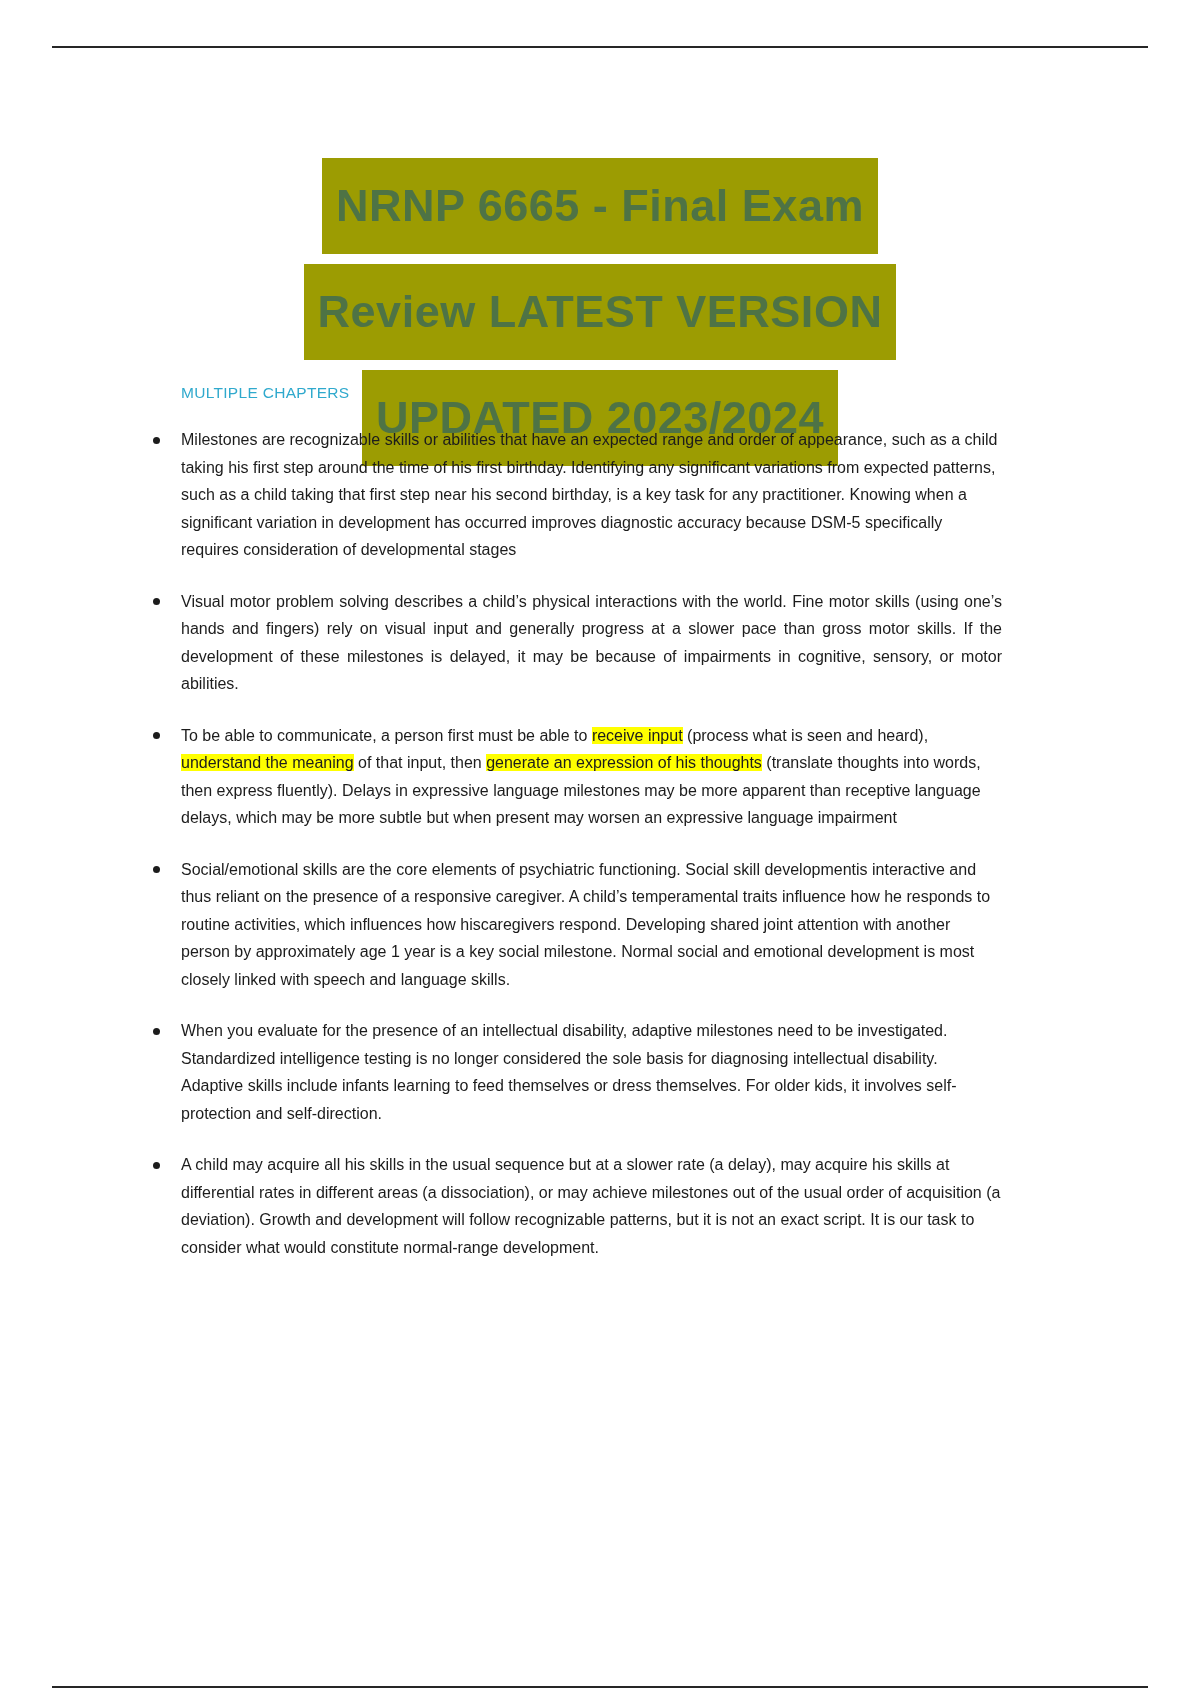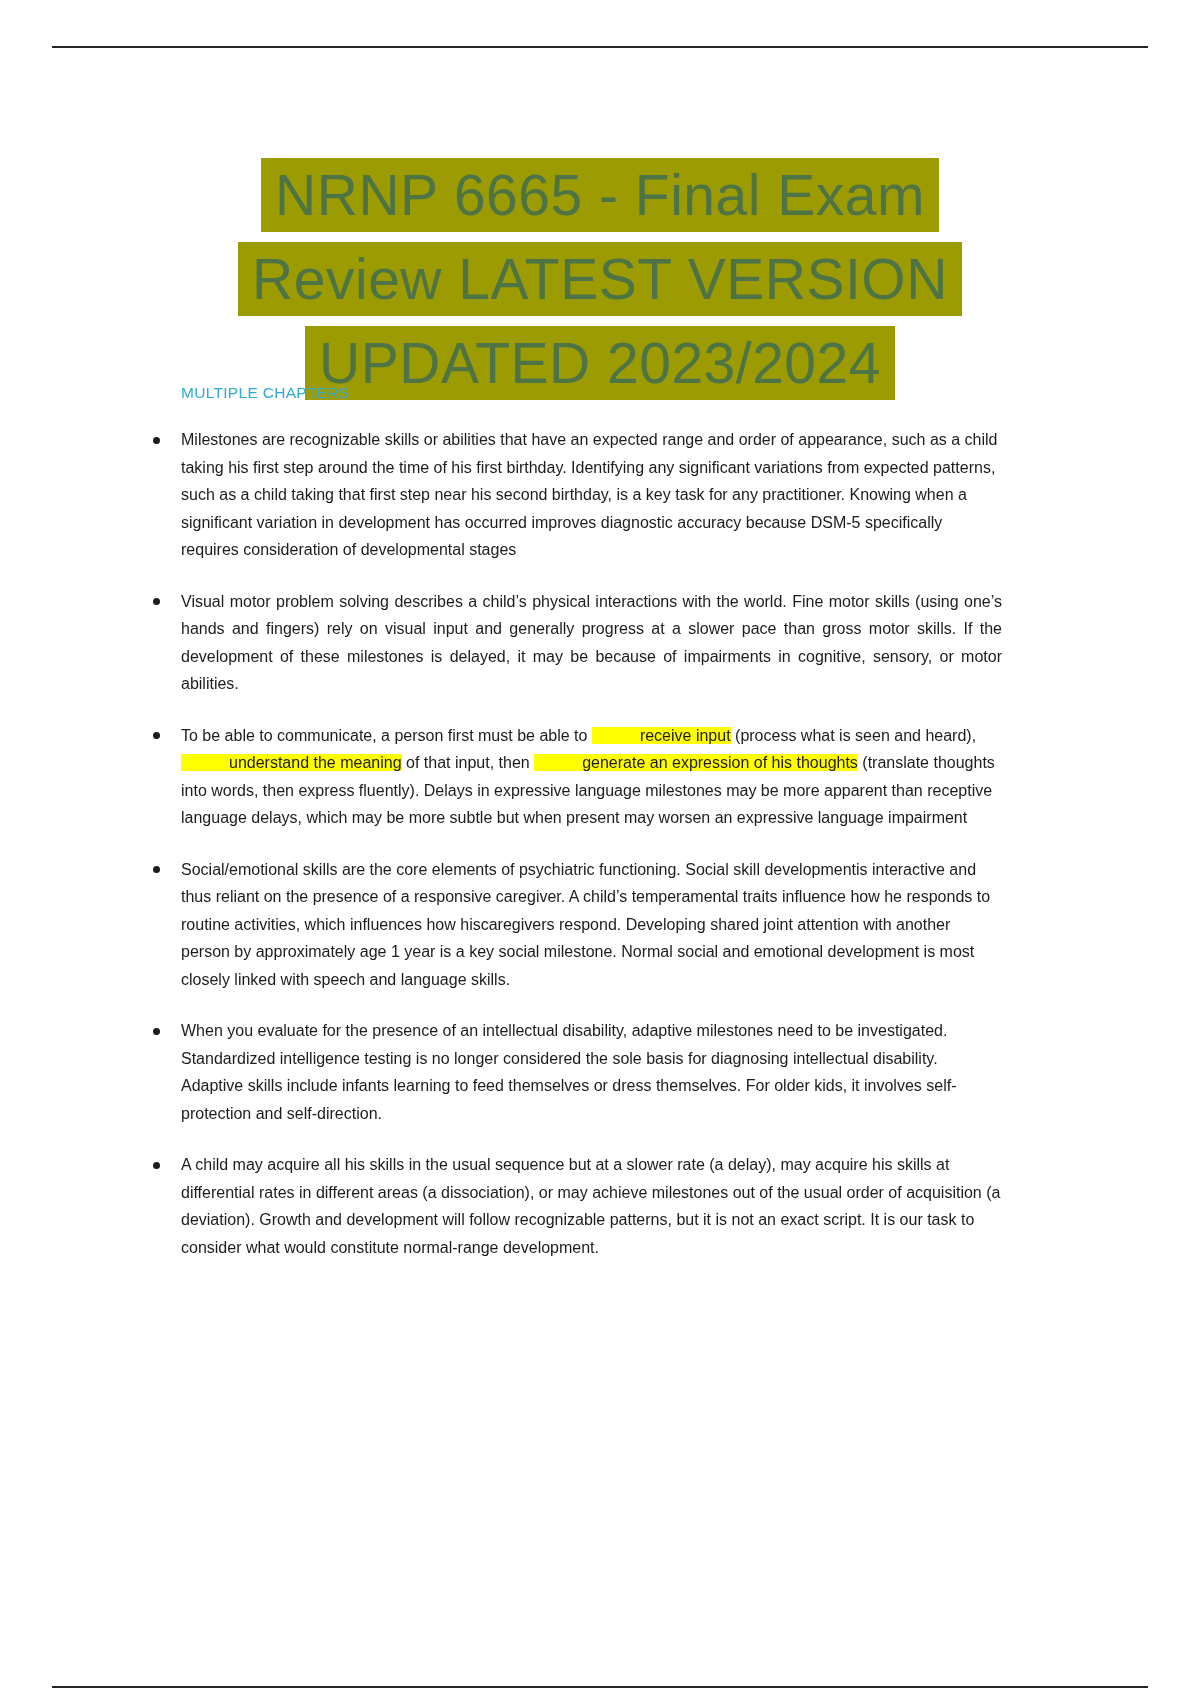--- a/index.html
+++ b/index.html
@@ -28,24 +28,24 @@
     top: 158px;
     left: 0;
     width: 100%;
     text-align: center;
   }
   .title-line { margin: 0 0 10px 0; }
   .title-line > span {
     display: inline-block;
     background: var(--title-bg, #9c9c02);
     color: var(--title-text, #4e7345);
-    font-weight: normal;
-    font-size: 57px;
+    font-weight: bold;
+    font-size: 45px;
     line-height: 62px;
-    padding: 6px 14px;
+    padding: 17px 14px;
     letter-spacing: 0.5px;
   }
 
   .content {
     position: absolute;
     top: 384px;
     left: 150px;
     width: 852px;
   }
   .section-heading {
@@ -73,21 +73,20 @@
     position: absolute;
     left: 3px;
     top: 10.5px;
     width: 7px;
     height: 7px;
     border-radius: 50%;
     background: #1c1c1c;
   }
   .hl {
     background: var(--inline-hl, #ffff00);
-    padding-left: 48px;
   }
 </style>
 </head>
 <body>
 
 <div class="page">
   <div class="rule top"></div>
 
   <div class="title-block">
     <div class="title-line">

